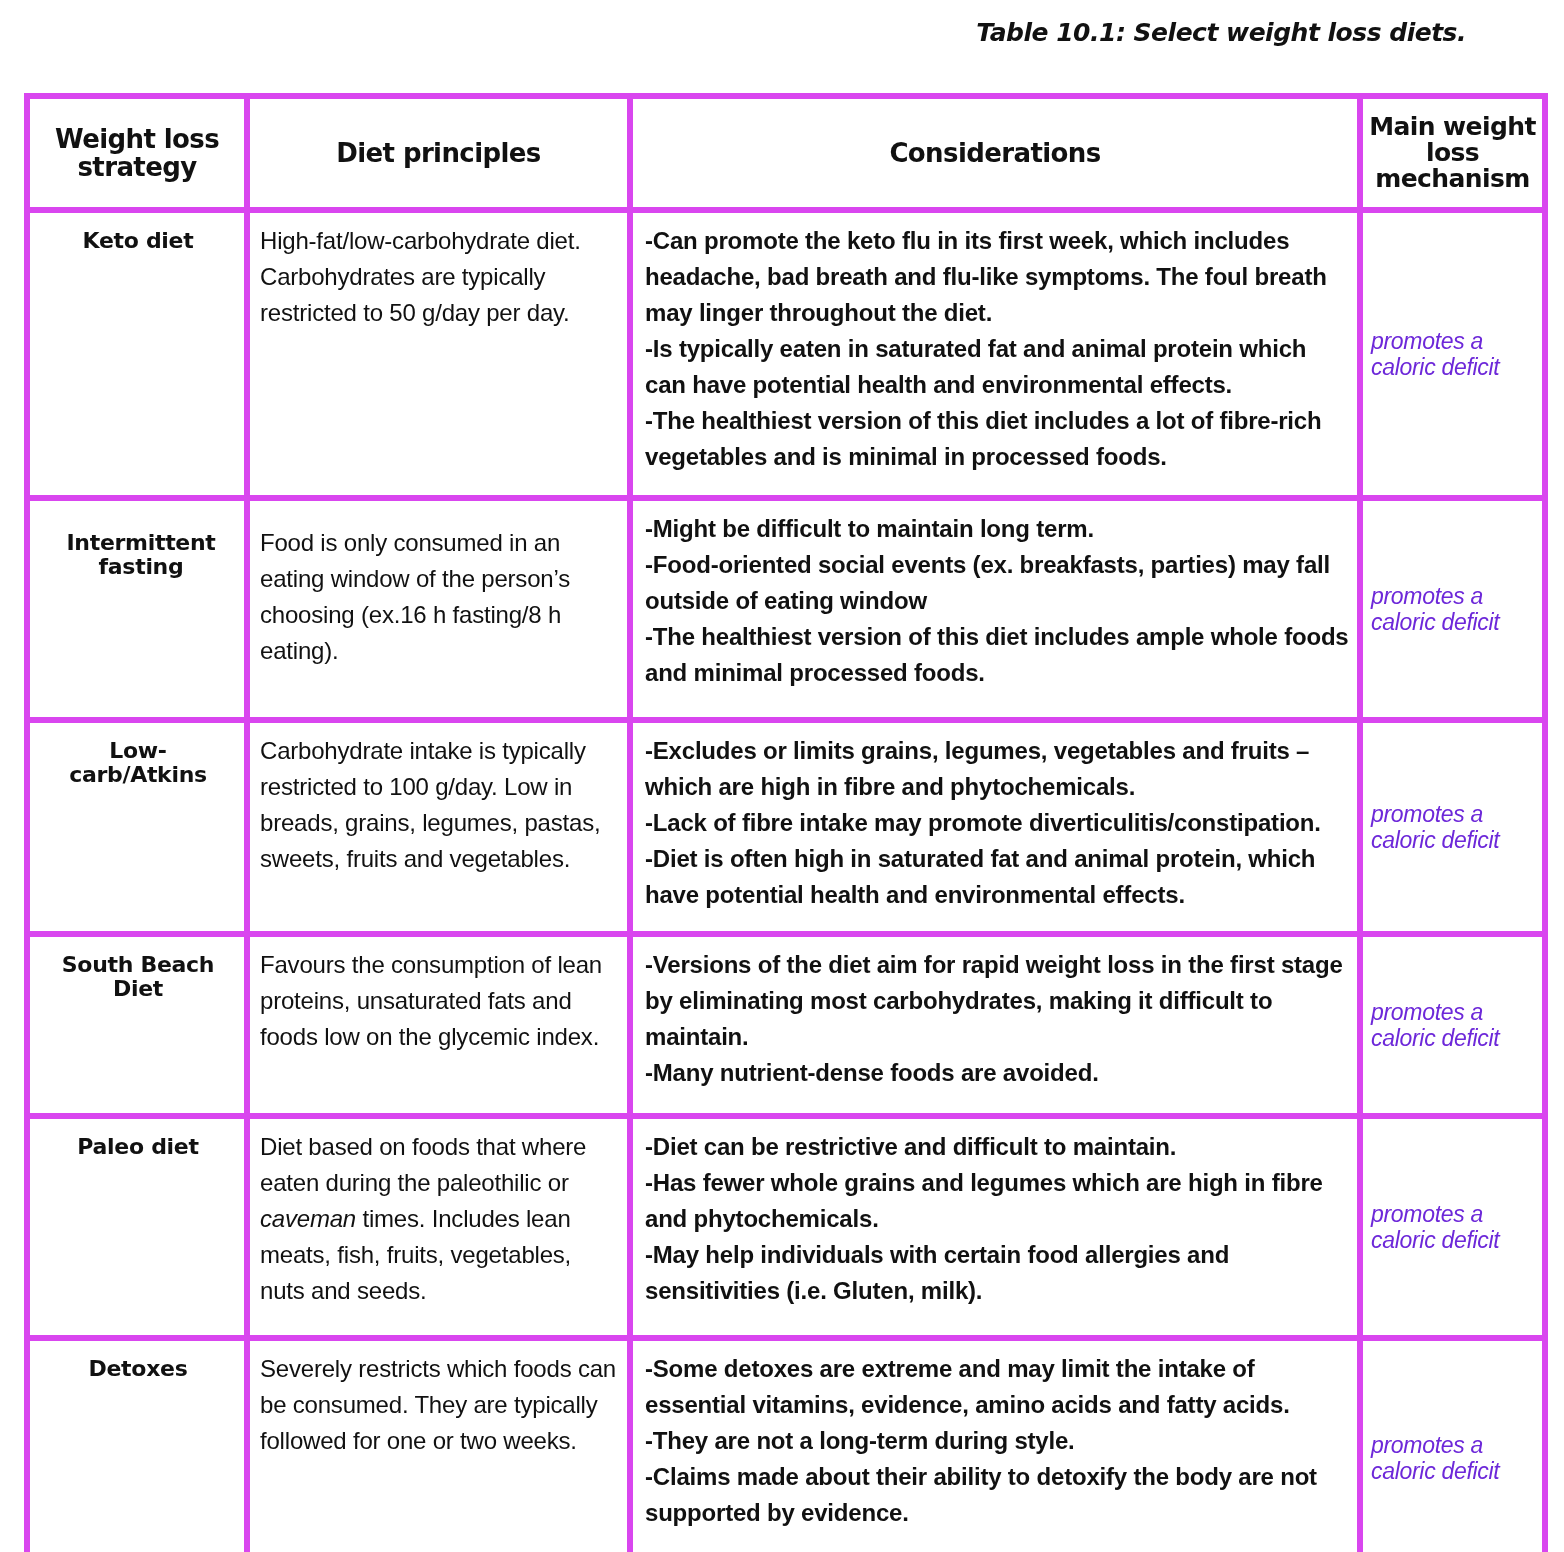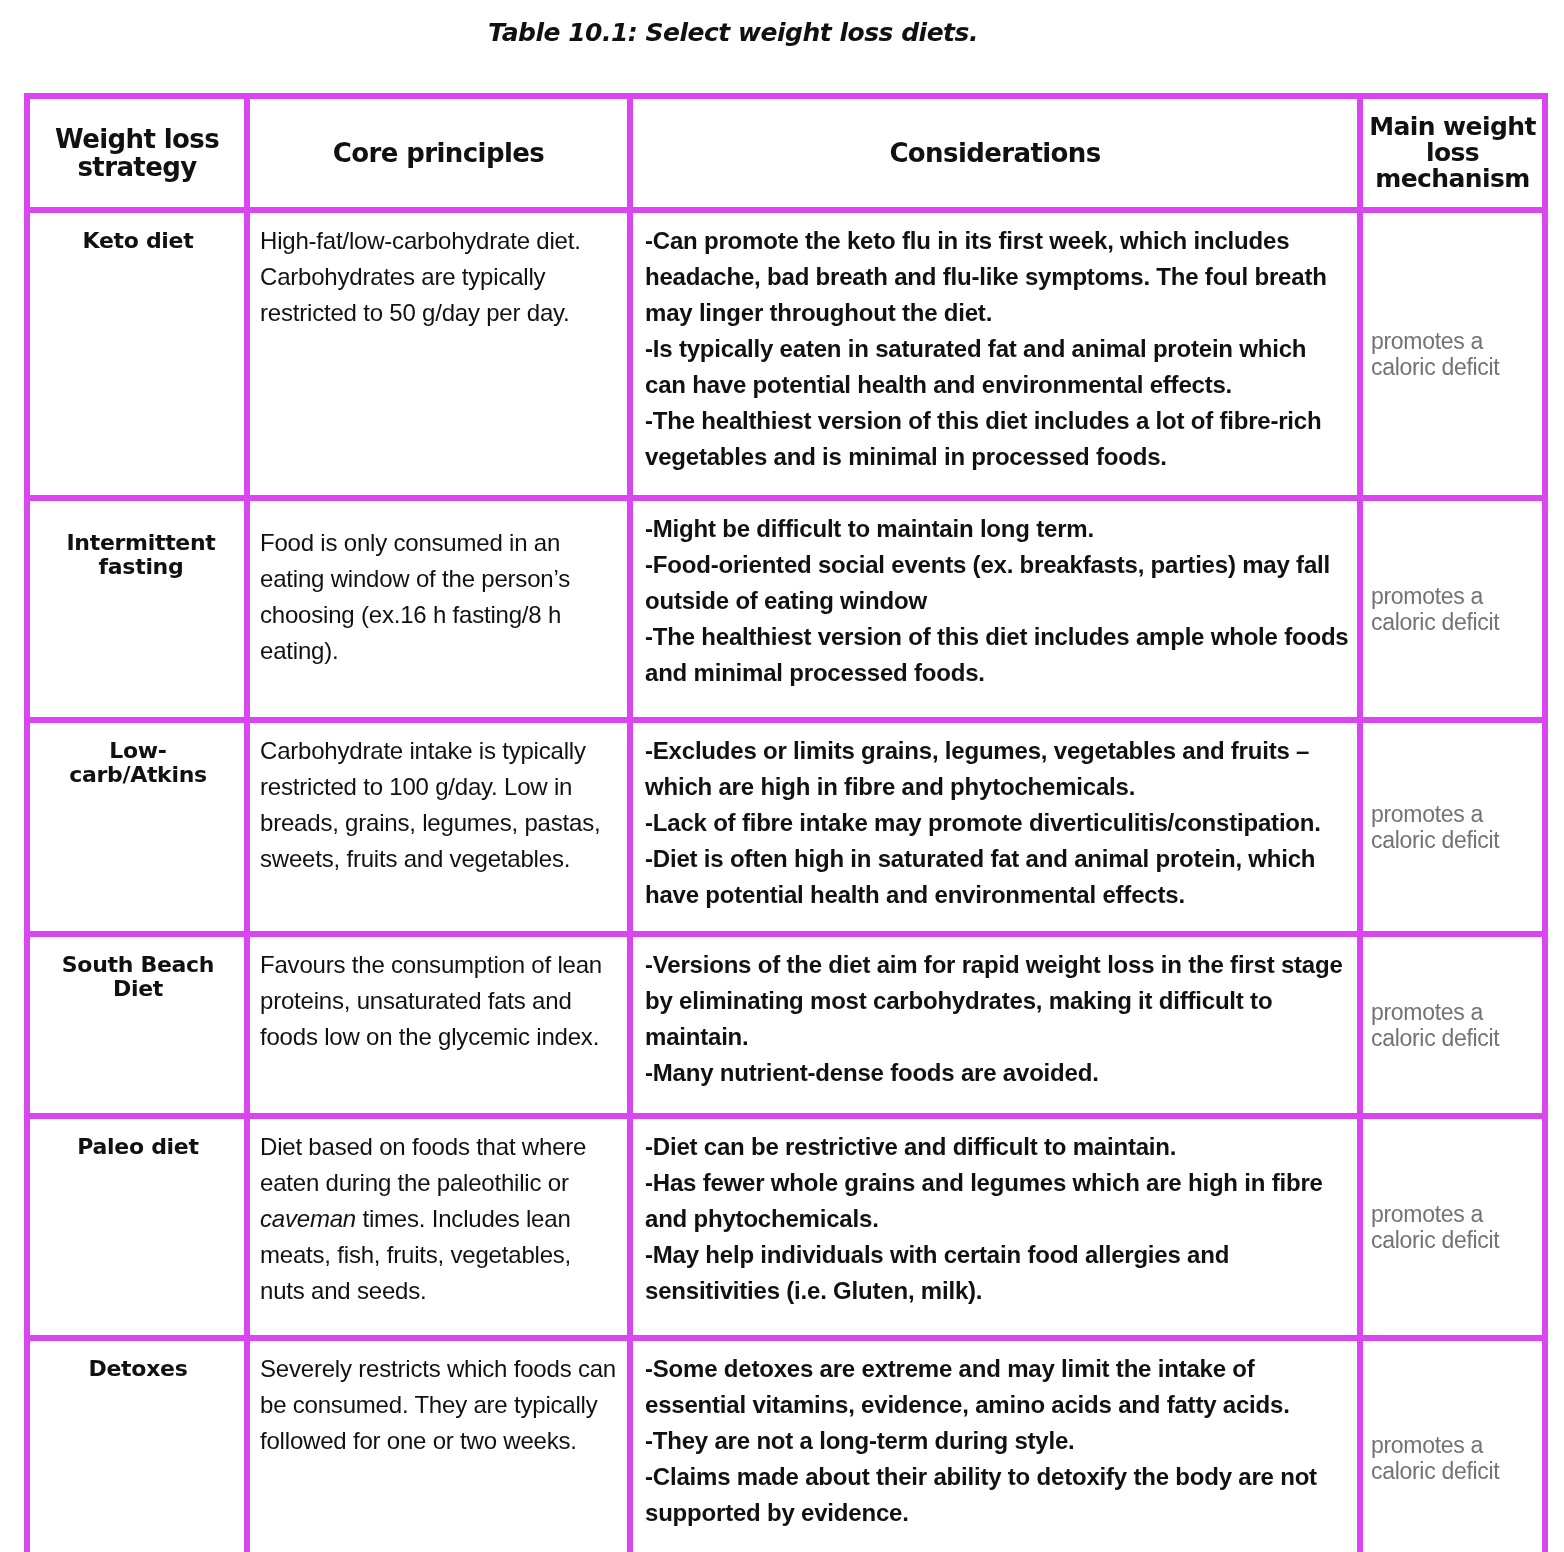--- a/index.html
+++ b/index.html
@@ -1,27 +1,27 @@
 <!DOCTYPE html>
 <html><head>
 <meta charset="utf-8">
 <style>
   html, body { margin: 0; padding: 0; background: #ffffff; }
   body { width: 1564px; height: 1552px; position: relative; font-family: "Liberation Sans", sans-serif; color: #111; }
-  .caption { position: absolute; top: 18px; left: 0; width: 1466px; text-align: center; font-family: "DejaVu Sans", sans-serif; font-weight: bold; font-style: italic; font-size: 25px; letter-spacing: -0.5px; }
+  .caption { position: absolute; top: 18px; left: 0; width: 1466px; text-align: right; font-family: "DejaVu Sans", sans-serif; font-weight: bold; font-style: italic; font-size: 25px; letter-spacing: -0.5px; }
   table { position: absolute; left: 24px; top: 93px; width: 1518px; border-collapse: collapse; table-layout: fixed; }
   td, th { border: 6px solid #d946ef; vertical-align: top; }
   col.c1 { width: 220px; } col.c2 { width: 383px; } col.c3 { width: 730px; } col.c4 { width: 185px; }
   th { font-family: "DejaVu Sans", sans-serif; font-weight: bold; font-size: 26px; line-height: 28px; text-align: center; vertical-align: middle; height: 106px; letter-spacing: -0.6px; }
   th.mech { font-size: 25px; line-height: 26px; }
   td.strategy { font-family: "DejaVu Sans", sans-serif; font-weight: bold; font-size: 22px; line-height: 24px; padding: 16px 10px 0 12px; letter-spacing: -0.3px; text-align: center; }
   td.core { font-size: 24px; line-height: 36px; padding: 10px 10px 0 10px; letter-spacing: -0.2px; }
   td.cons { font-size: 24px; line-height: 36px; padding: 10px 4px 0 12px; letter-spacing: -0.2px; font-weight: bold; }
   td.mechcell { vertical-align: middle; padding: 0 6px 0 8px; }
-  .mech-text { color: #737373; font-size: 23px; line-height: 26px; letter-spacing: -0.3px; display: block; }
+  .mech-text { color: #6d28d9; font-style: italic; font-size: 23px; line-height: 26px; letter-spacing: -0.3px; display: block; }
   .line { display: block; }
   .em { font-style: italic; }
   tr.r1 td { height: 266px; } tr.r2 td { height: 186px; } tr.r3 td { height: 192px; }
   tr.r4 td { height: 160px; } tr.r5 td { height: 200px; } tr.r6 td { height: 218px; }
   tr.r2 td.strategy { padding-left: 18px; padding-top: 30px; }
   tr.r2 td.core { padding-top: 24px; }
 </style>
 </head>
 <body>
 
@@ -30,21 +30,21 @@
 <table>
   <colgroup>
       <col class="c1">
       <col class="c2">
       <col class="c3">
       <col class="c4">
     </colgroup>
   <tbody>
       <tr>
     <th>Weight loss strategy</th>
-    <th>Core principles</th>
+    <th>Diet principles</th>
     <th>Considerations</th>
     <th class="mech">Main weight loss mechanism</th>
   </tr>
 
   <tr class="r1">
     <td class="strategy">Keto diet</td>
     <td class="core">High-fat/low-carbohydrate diet. Carbohydrates are typically restricted to 50 g/day per day.</td>
     <td class="cons">
       <span class="line">-Can promote the keto flu in its first week, which includes headache, bad breath and flu-like symptoms. The foul breath may linger throughout the diet.</span>
       <span class="line">-Is typically eaten in saturated fat and animal protein which can have potential health and environmental effects.</span>

